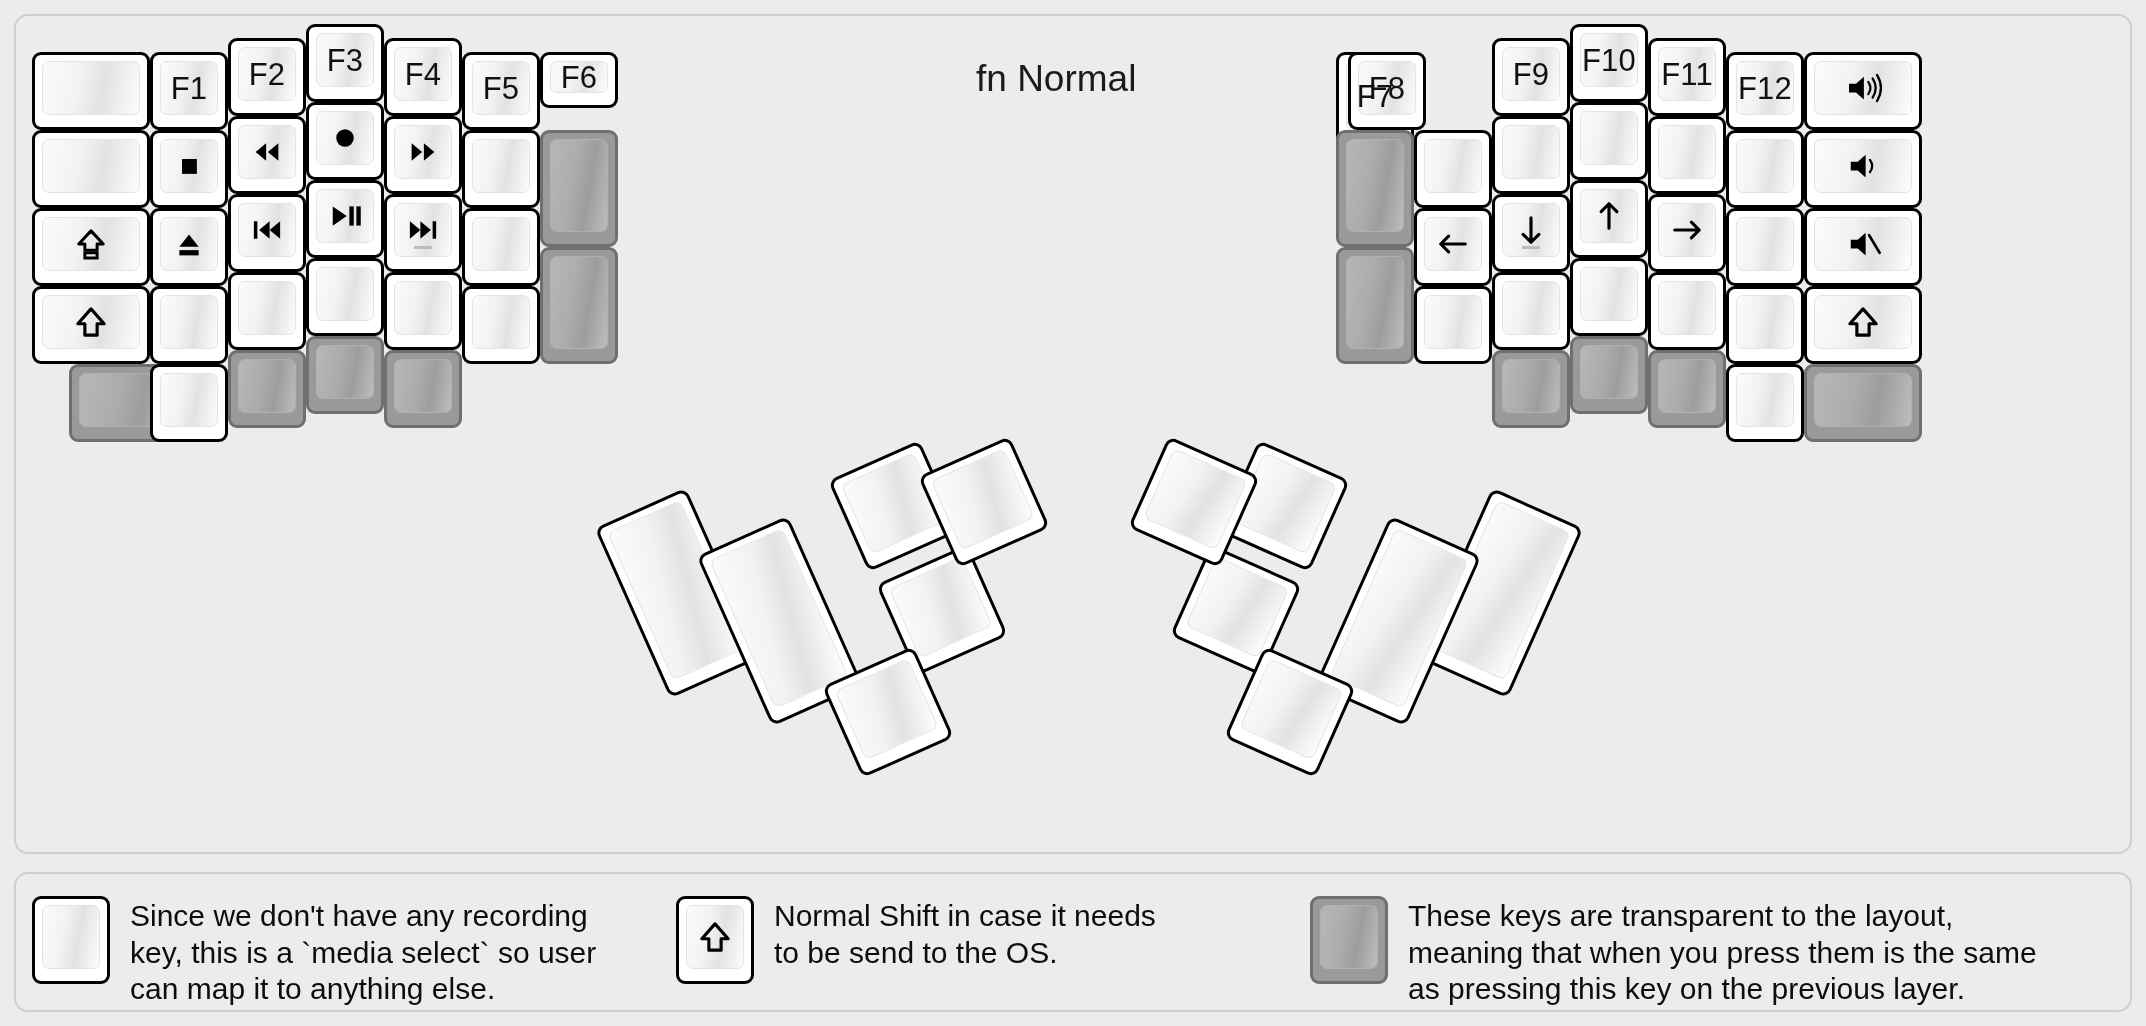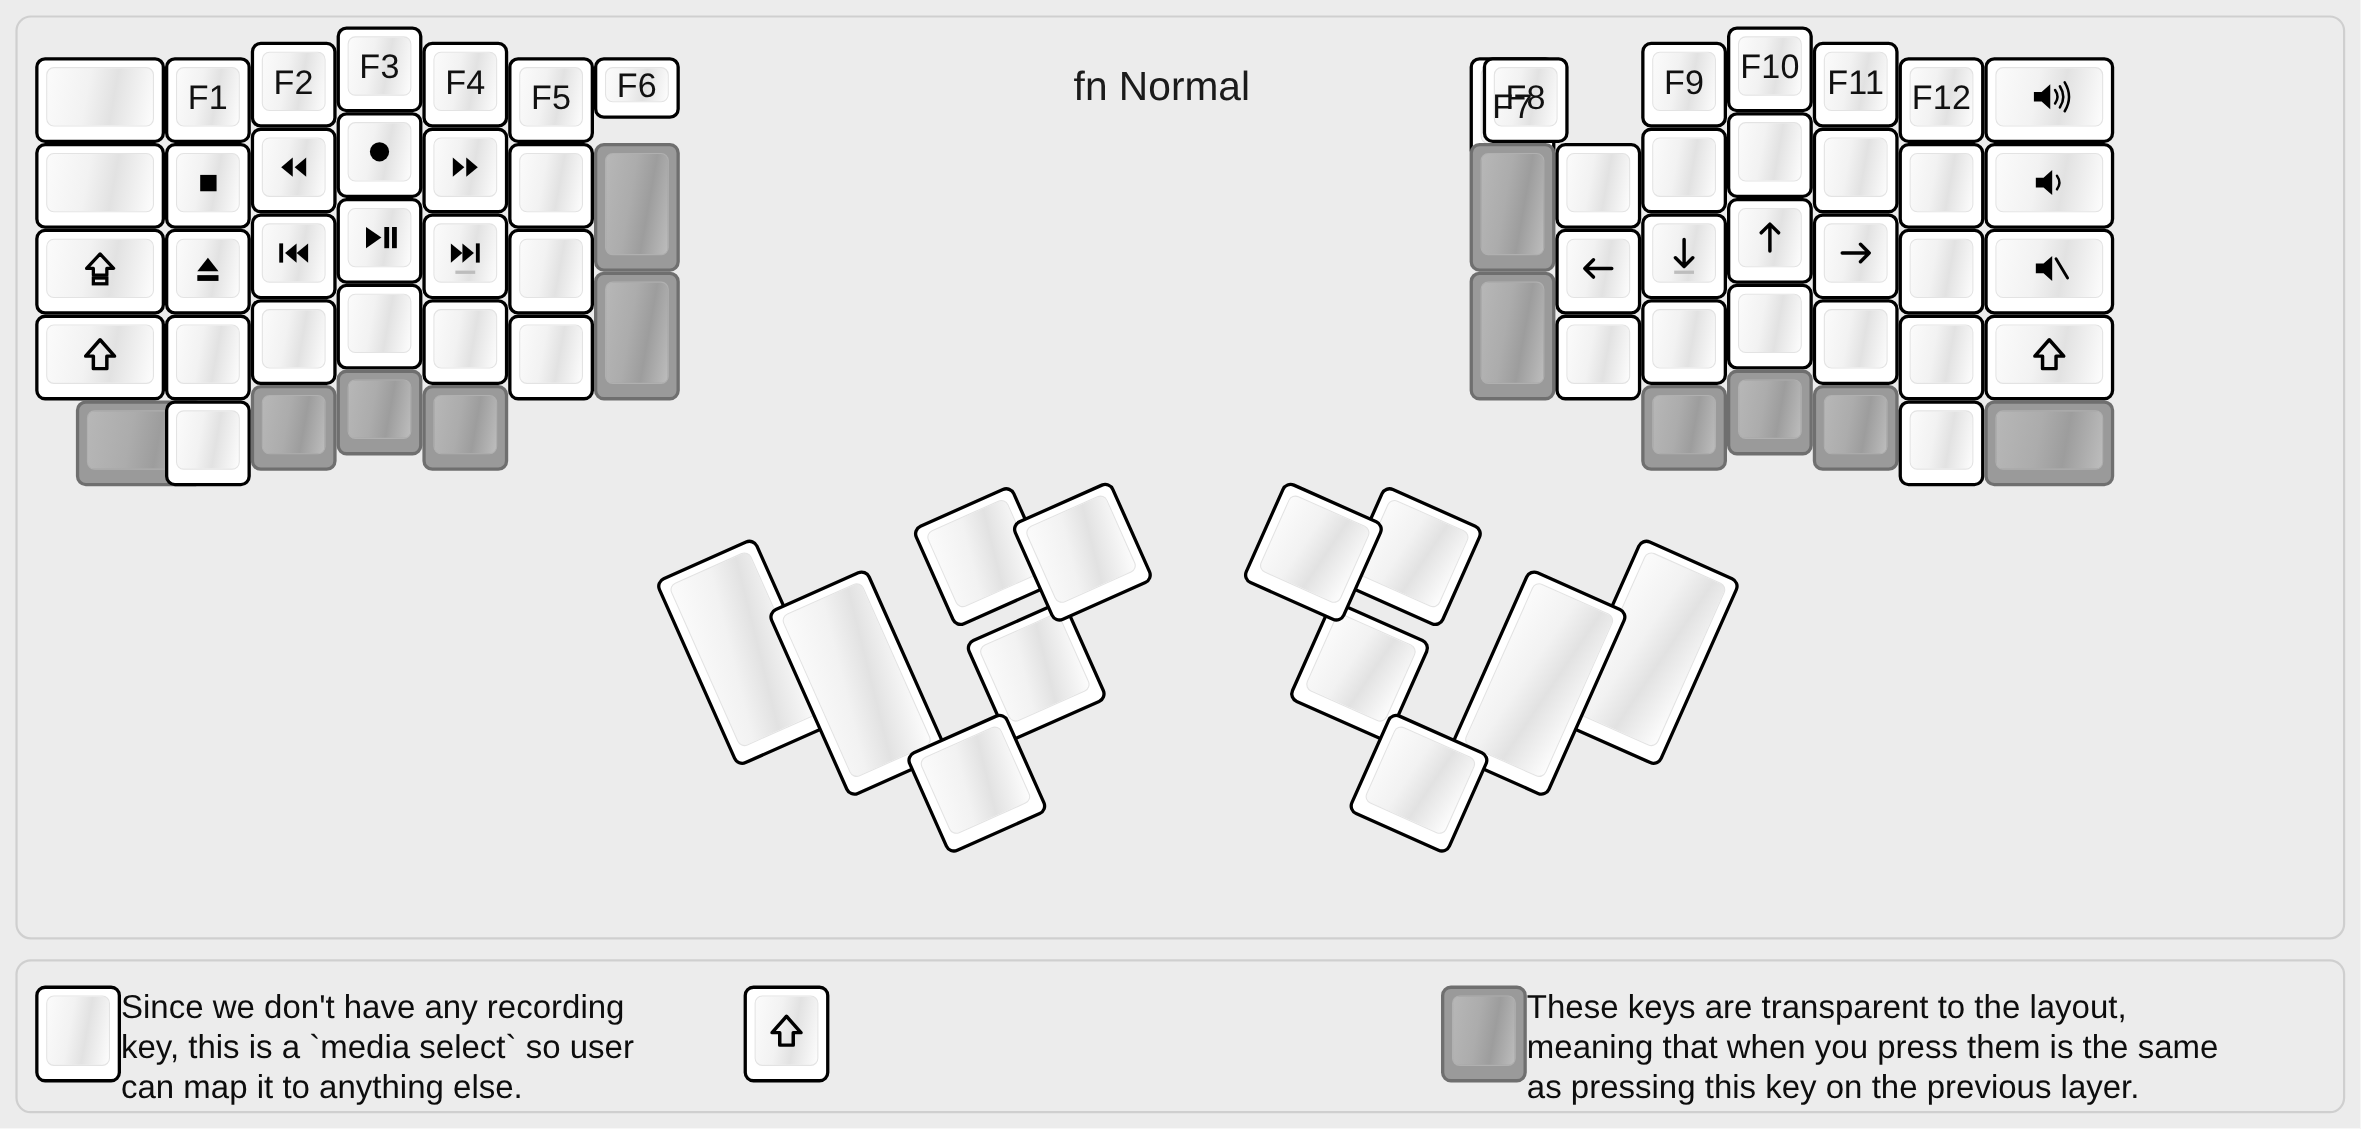--- a/index.html
+++ b/index.html
@@ -89,20 +89,21 @@
     background:linear-gradient(100deg,#fbfbfb 0%,#f2f2f2 38%,#e2e2e2 62%,#fdfdfd 100%);
     border:1px solid #e3e3e3;box-sizing:border-box;
   }
   .legend-key.trans{background:#9a9a9a;border-color:#6f6f6f;}
   .legend-key.trans .top{
     background:linear-gradient(100deg,#b7b7b7 0%,#acacac 40%,#9d9d9d 65%,#bdbdbd 100%);
     border-color:#b0b0b0;
   }
   .legend-key .lbl{position:relative;z-index:2;font-size:30px;margin-bottom:6px;}
   .legend-text{
+    margin-left:20px;
     font-size:30px;
     line-height:1.22;
     color:#0d0d0d;
     white-space:pre-line;
     padding-top:2px;
   }
   svg{display:block;overflow:visible;}
 </style>
 </head>
 <body>
@@ -509,20 +510,22 @@
         </div>
         <div class="legend-item" style="left: 660px; top: 22px;">
           <div class="legend-key">
             <div class="top"></div>
             <div class="lbl">
               <svg width="42" height="42" viewBox="0 0 48 48" fill="#000">
                 <path d="M24 9 L39 26 L31 26 L31 39 L17 39 L17 26 L9 26 Z" fill="none" stroke="#000" stroke-width="3.6" stroke-linejoin="round"></path>
               </svg>
             </div>
           </div>
+          <div class="legend-text">Normal Shift in case it needs
+to be send to the OS.</div>
         </div>
         <div class="legend-item" style="left: 1270px; top: 22px; padding-left: 24px;">
           <div class="legend-key trans">
             <div class="top"></div>
             <div class="lbl"></div>
           </div>
           <div class="legend-text">These keys are transparent to the layout,
 meaning that when you press them is the same
 as pressing this key on the previous layer.</div>
         </div>

